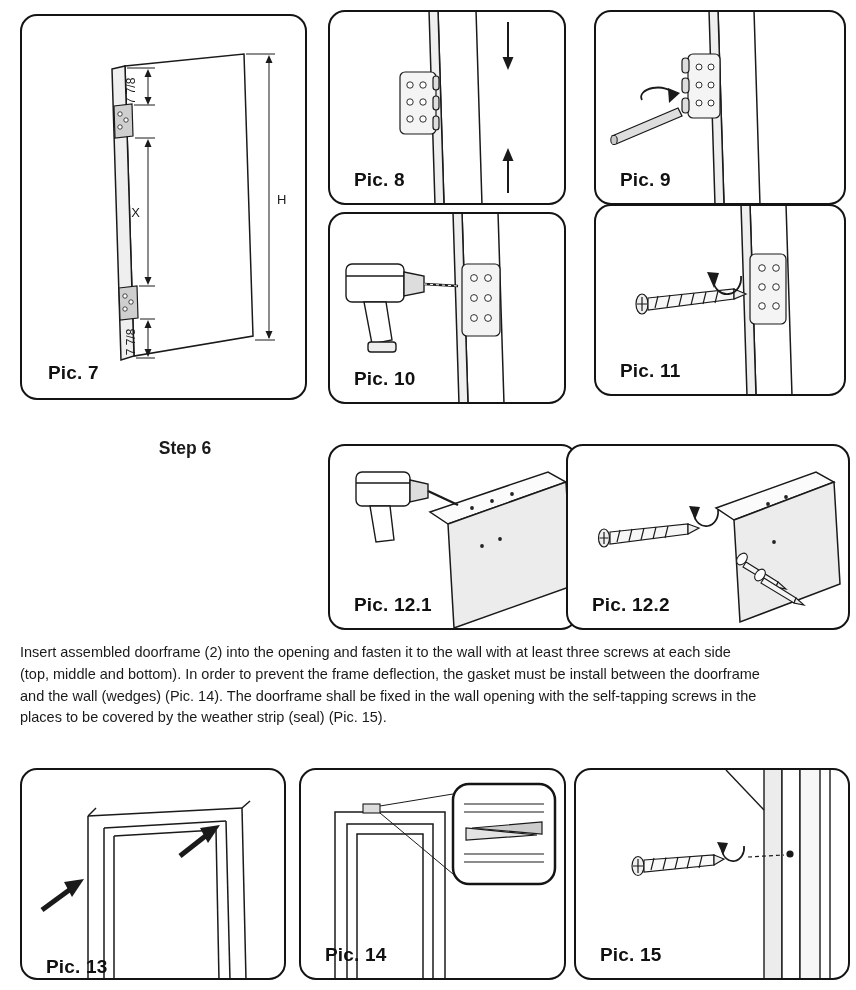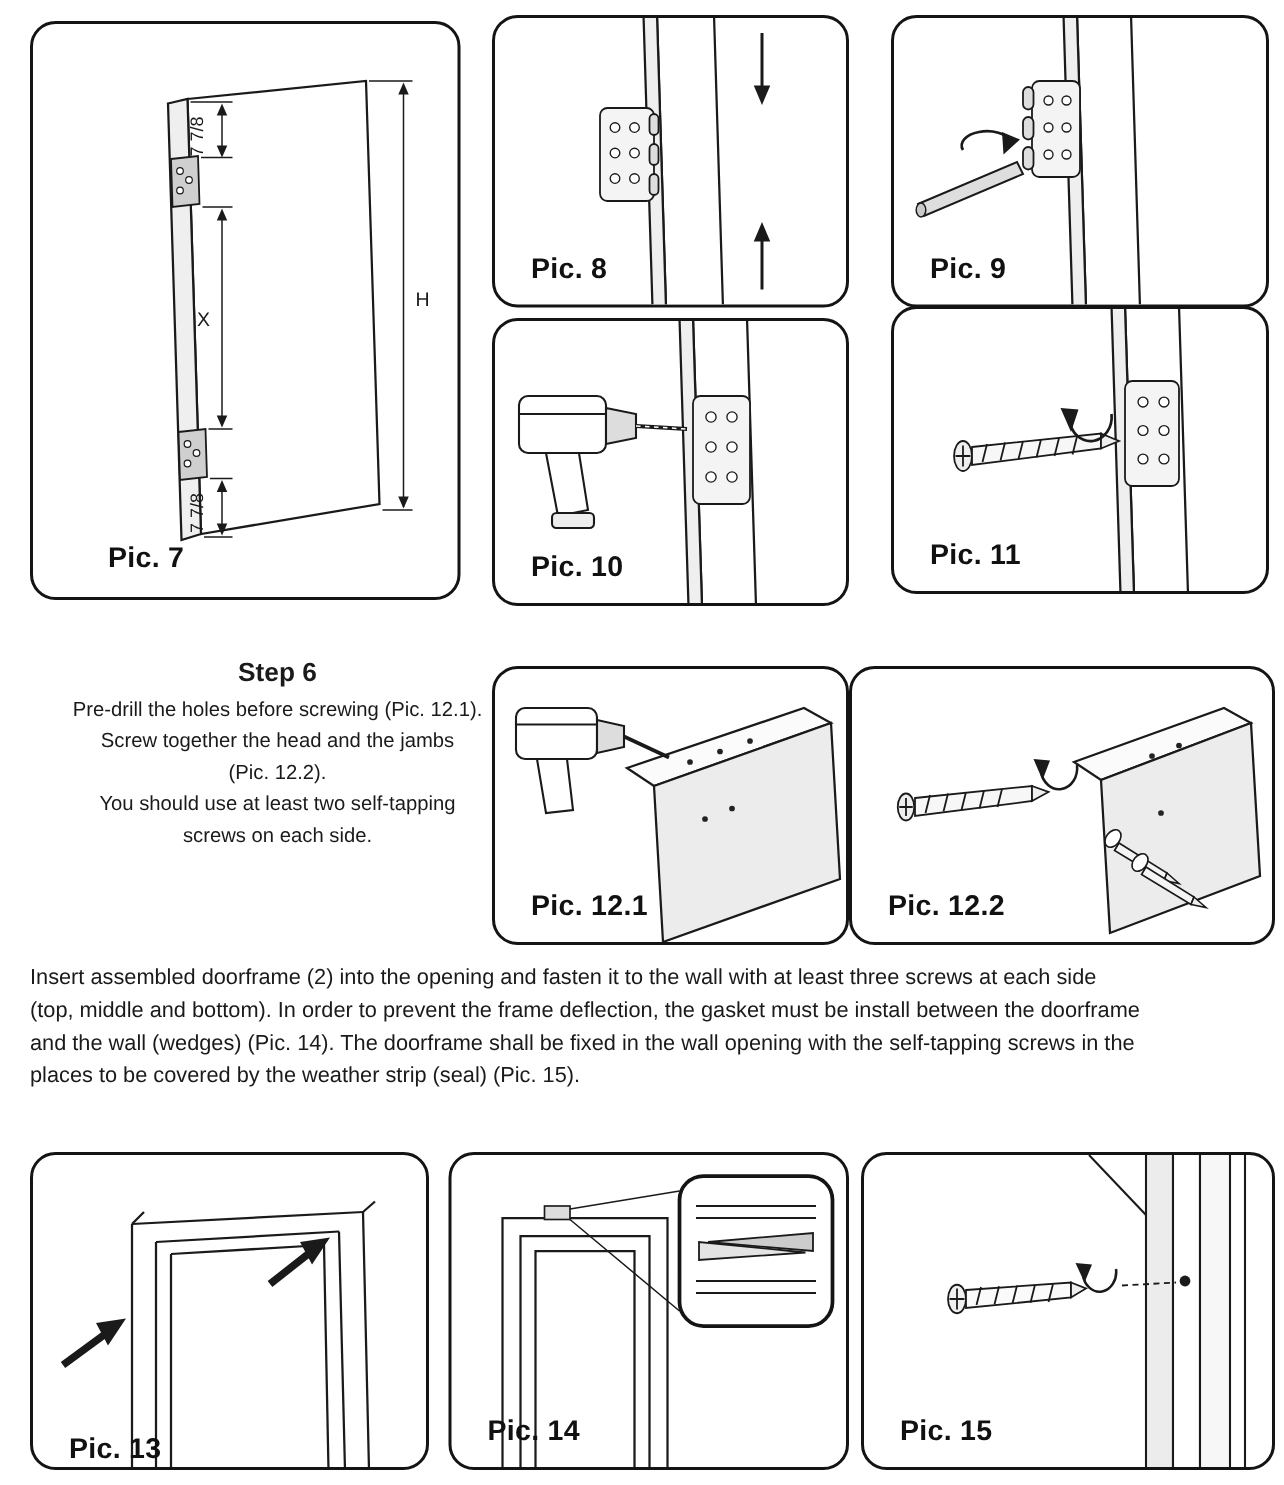--- a/index.html
+++ b/index.html
@@ -59,21 +59,21 @@
         <polygon points="126,304 122.5,312 129.5,312"></polygon>
         <polygon points="126,341 122.5,333 129.5,333"></polygon>
         <polygon points="247,39 243.5,47 250.5,47"></polygon>
         <polygon points="247,323 243.5,315 250.5,315"></polygon>
       </g>
       <text x="113" y="75" transform="rotate(-90 113 75)" text-anchor="middle" font-size="12" fill="#1a1a1a">7 7/8</text>
       <text x="118" y="201" text-anchor="end" font-size="13" fill="#1a1a1a">X</text>
       <text x="113" y="326" transform="rotate(-90 113 326)" text-anchor="middle" font-size="12" fill="#1a1a1a">7 7/8</text>
       <text x="255" y="188" font-size="13" fill="#1a1a1a">H</text>
     </svg>
-    <figcaption class="pic-label" style="left:26px;bottom:14px;margin-left:24px;">Pic. 7</figcaption>
+    <figcaption class="pic-label" style="left:26px;bottom:14px;">Pic. 7</figcaption>
   </figure>
 
   <figure class="panel" style="left:328px;top:10px;width:234px;height:191px;">
     <svg viewBox="0 0 234 191">
       <g stroke="#1a1a1a" stroke-width="1.5" fill="#ffffff">
         <polygon points="108,-2 146,-2 152,193 114,193"></polygon>
         <polygon points="99,-2 108,-2 114,193 105,193" fill="#efefef"></polygon>
       </g>
       <g stroke="#1a1a1a" stroke-width="1.2">
         <rect x="70" y="60" width="36" height="62" rx="5" fill="#f4f4f4"></rect>
@@ -186,28 +186,23 @@
       <g>
         <path d="M145,70 A14,16 0 1 1 117,74" fill="none" stroke="#1a1a1a" stroke-width="1.8"></path>
         <polygon points="111,66 118,82 123,67" fill="#1a1a1a"></polygon>
       </g>
     </svg>
     <figcaption class="pic-label" style="left:24px;bottom:12px;">Pic. 11</figcaption>
   </figure>
 
   <section class="step-block" style="left:20px;top:438px;width:330px;text-align:center;">
     <div class="step-title">Step 6</div>
-    <div class="step-text">Pre-drill the holes before screwing (Pic. 12.1).
-Screw together the head and the jambs
-(Pic. 12.2).
-You should use at least two self-tapping
-screws on each side.</div>
   </section>
 
-  <figure class="panel" style="left:328px;top:444px;width:234px;height:182px;">
+  <figure class="panel" style="left:328px;top:444px;width:234px;height:182px;padding-left:12px;">
     <svg viewBox="0 0 234 182">
       <g stroke="#1a1a1a" stroke-width="1.5">
         <polygon points="88,66 206,26 224,36 106,78" fill="#fbfbfb"></polygon>
         <polygon points="106,78 224,36 230,140 112,182" fill="#ececec"></polygon>
       </g>
       <g fill="#222222">
         <circle cx="130" cy="62" r="1.9"></circle>
         <circle cx="150" cy="55" r="1.9"></circle>
         <circle cx="170" cy="48" r="1.9"></circle>
         <circle cx="140" cy="100" r="1.9"></circle>

